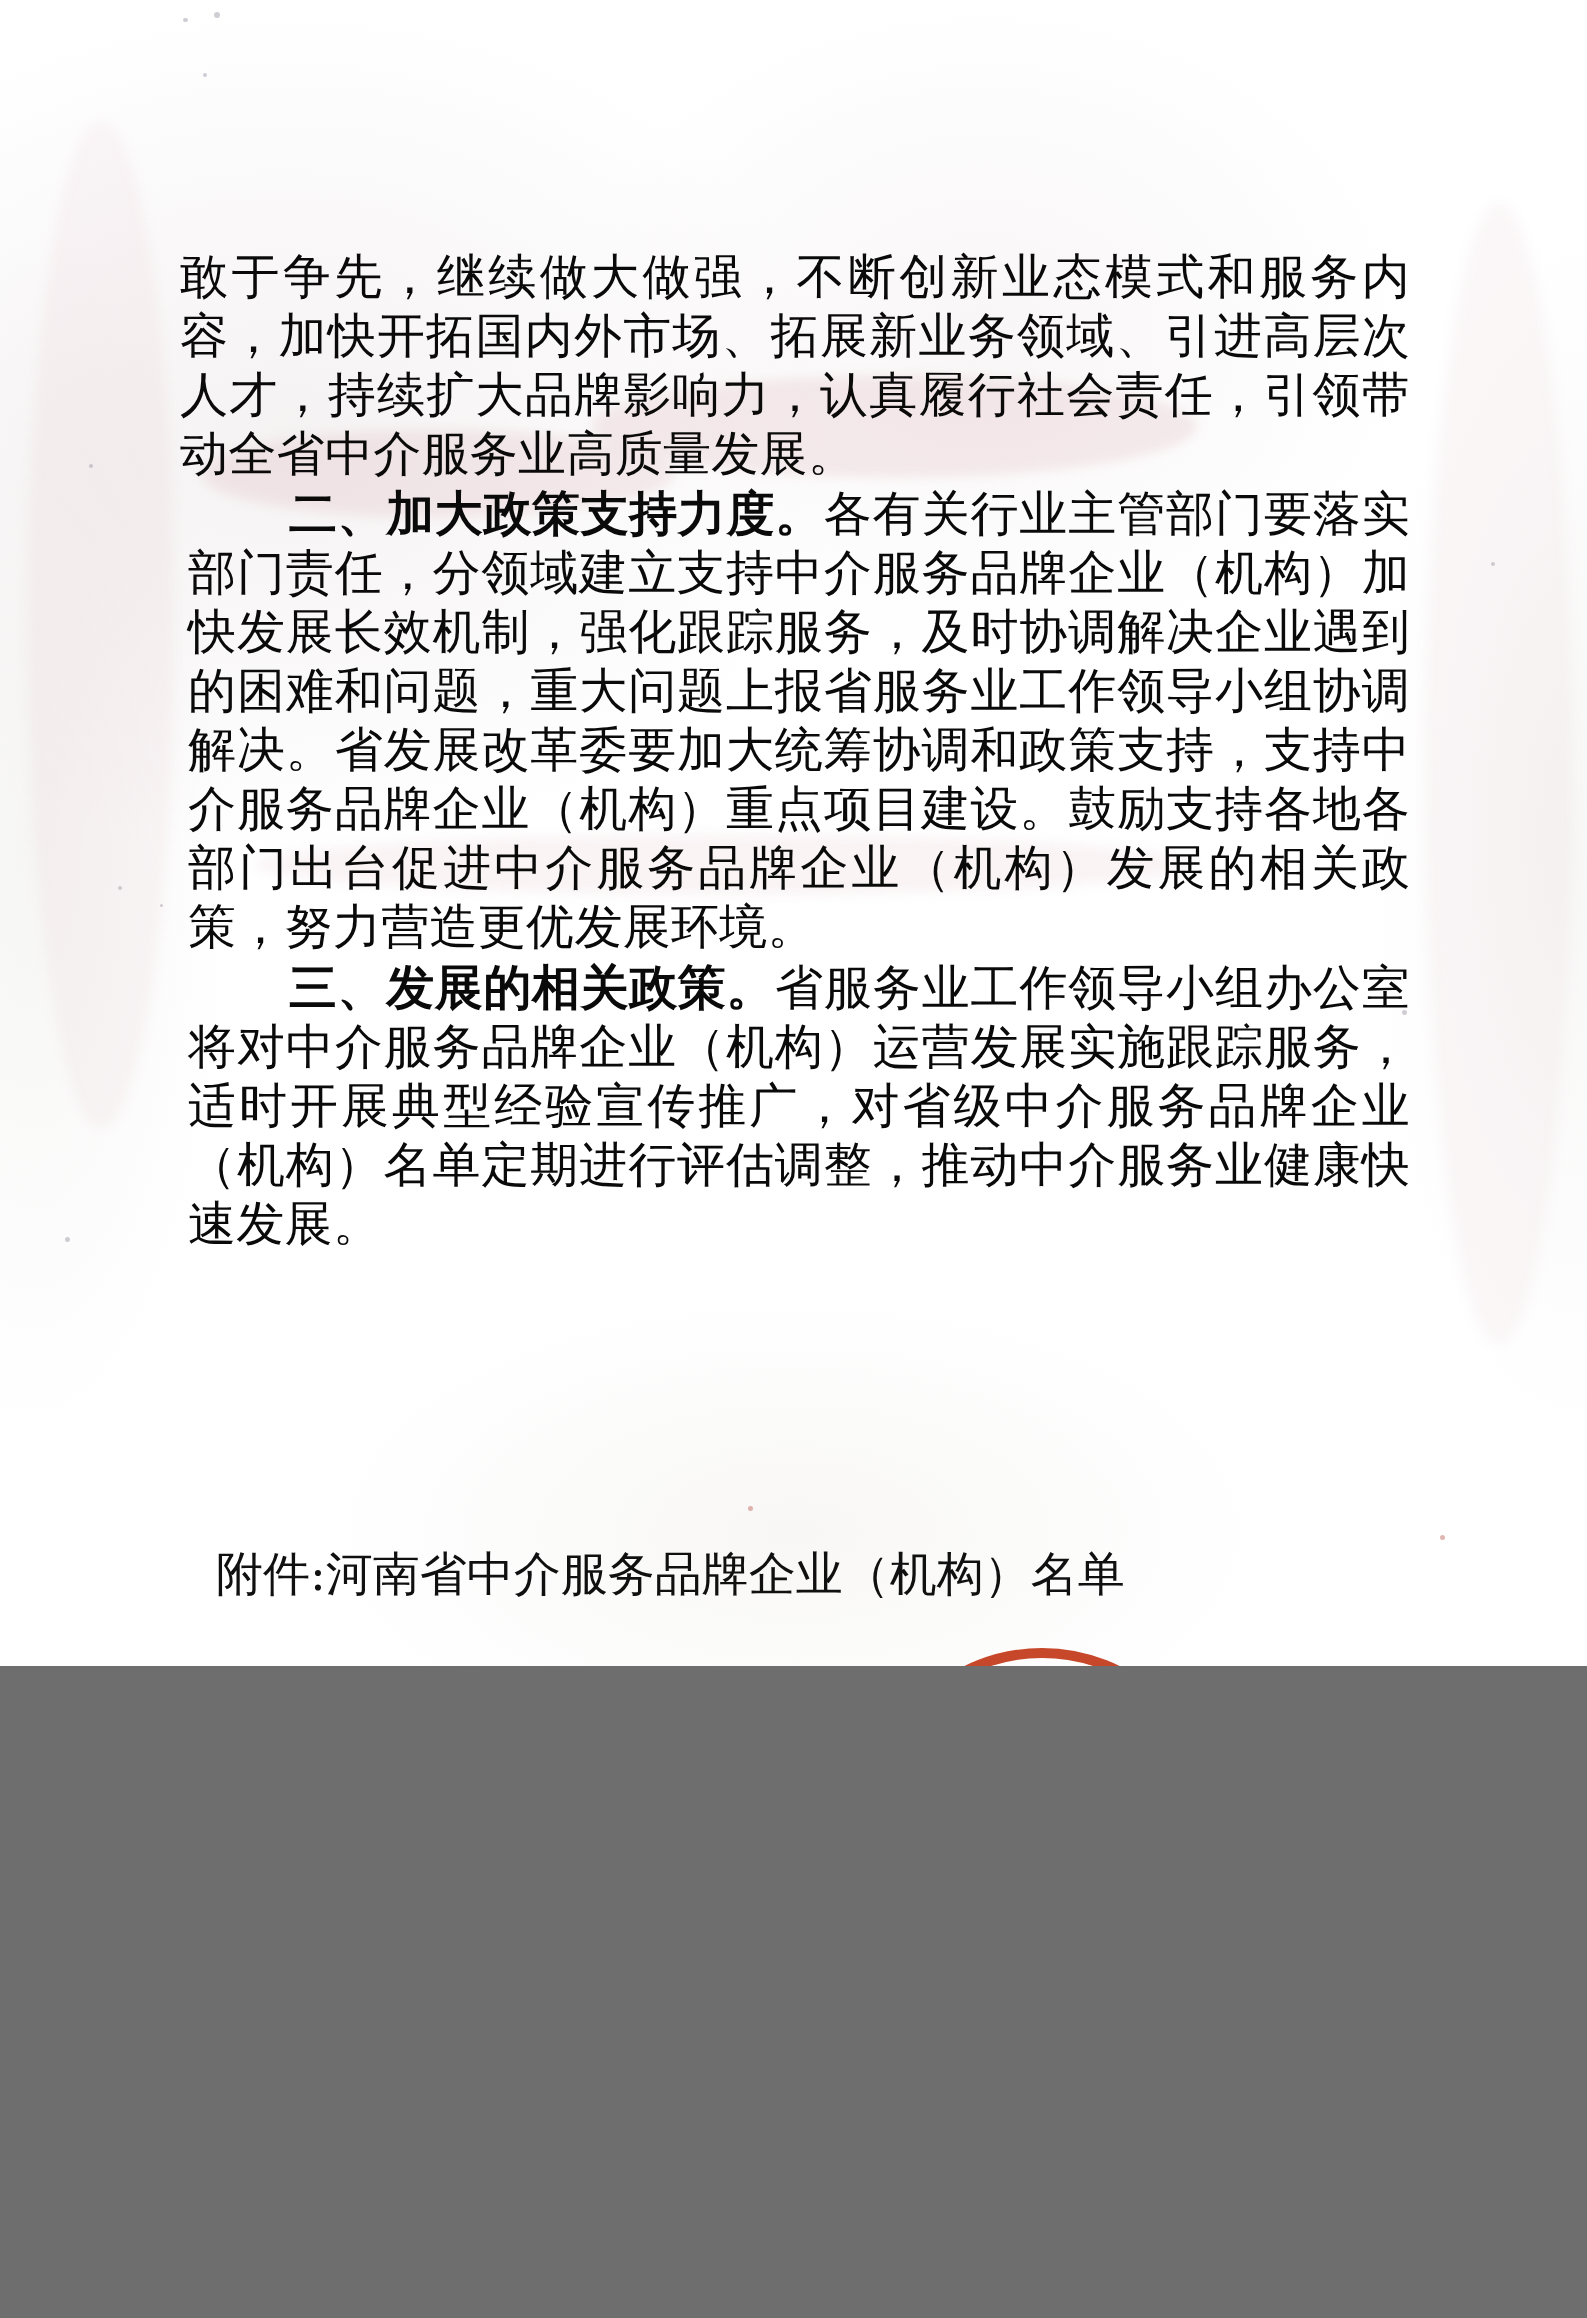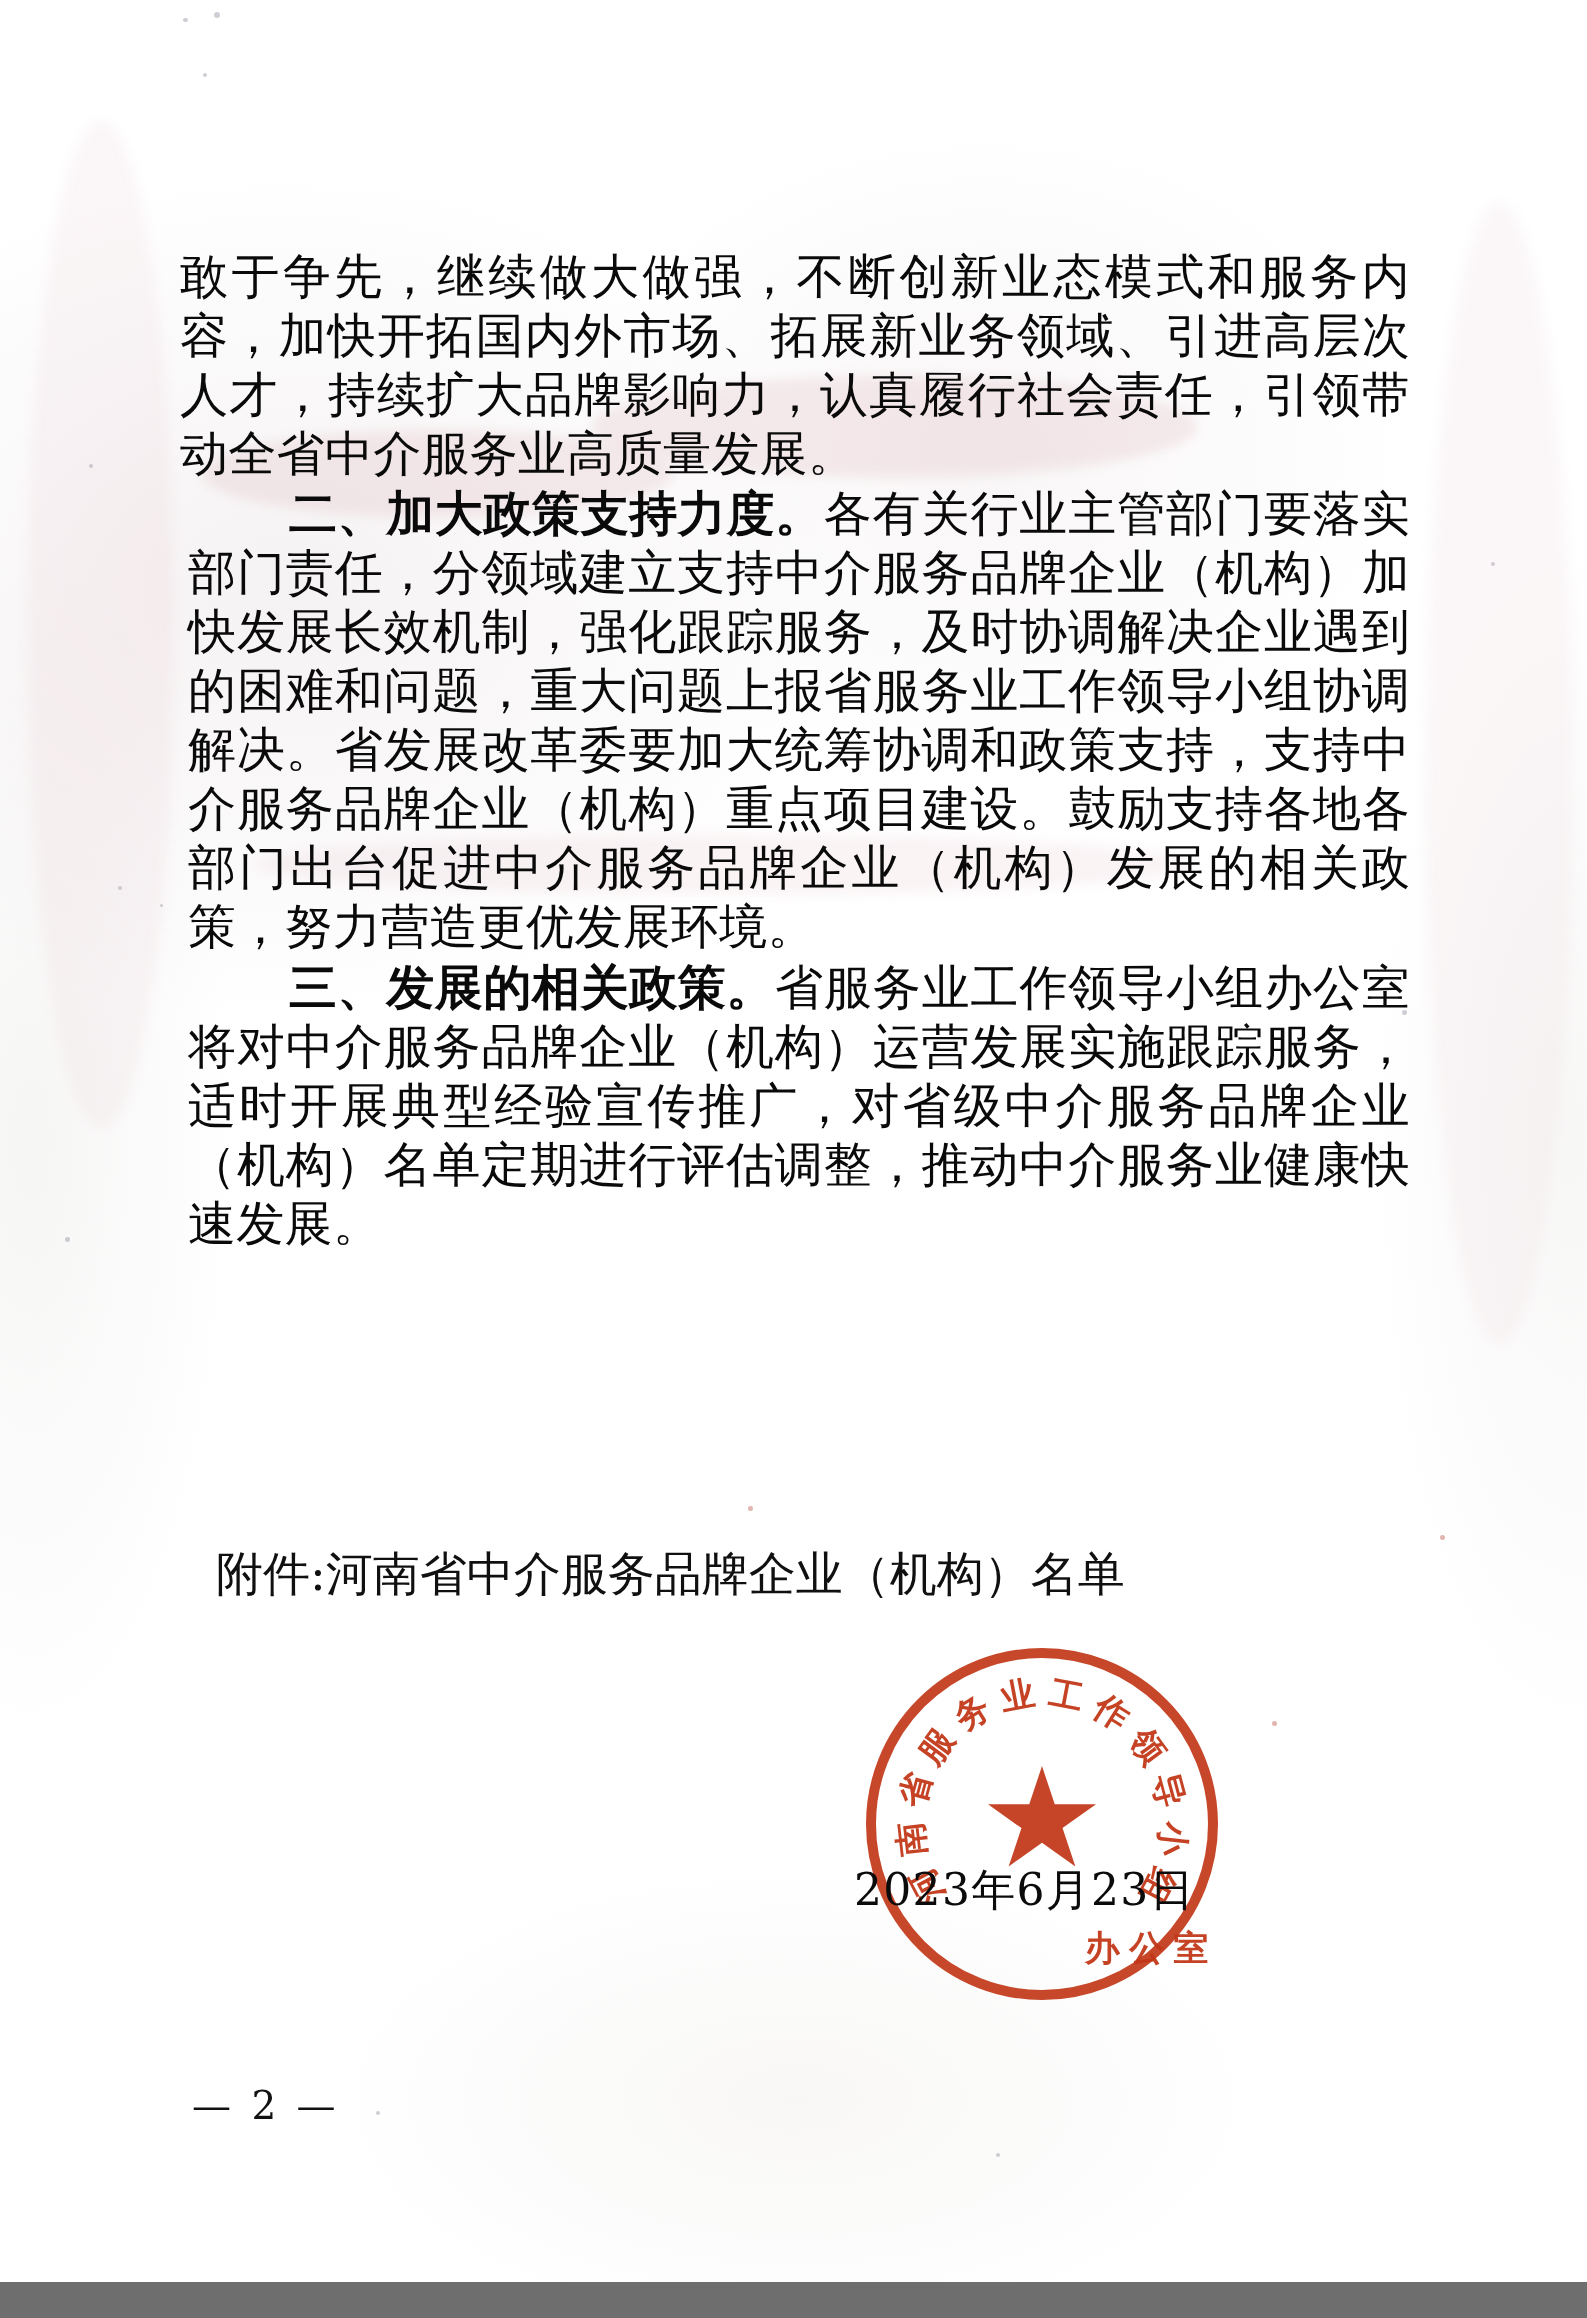--- a/index.html
+++ b/index.html
@@ -5,21 +5,21 @@
 <style>
   html, body {
     margin: 0;
     padding: 0;
     background: #6e6e6e;
   }
 
   .page {
     position: relative;
     width: 1588px;
-    height: 2282px;
+    height: 1666px;
     background: #ffffff;
     overflow: hidden;
     font-family: "DejaVu Serif", "Liberation Serif", serif;
     
     background-image:
       radial-gradient(ellipse 807px 605px at 18% 26%, rgba(222,212,214,0.30) 0%, rgba(255,255,255,0) 70%),
       radial-gradient(ellipse 605px 471px at 62% 20%, rgba(226,214,216,0.22) 0%, rgba(255,255,255,0) 70%),
       radial-gradient(ellipse 672px 336px at 50% 92%, rgba(228,224,220,0.25) 0%, rgba(255,255,255,0) 70%),
       radial-gradient(ellipse 269px 807px at 2% 50%, rgba(230,228,226,0.35) 0%, rgba(255,255,255,0) 75%),
       radial-gradient(ellipse 269px 807px at 99% 50%, rgba(230,228,226,0.30) 0%, rgba(255,255,255,0) 75%);

